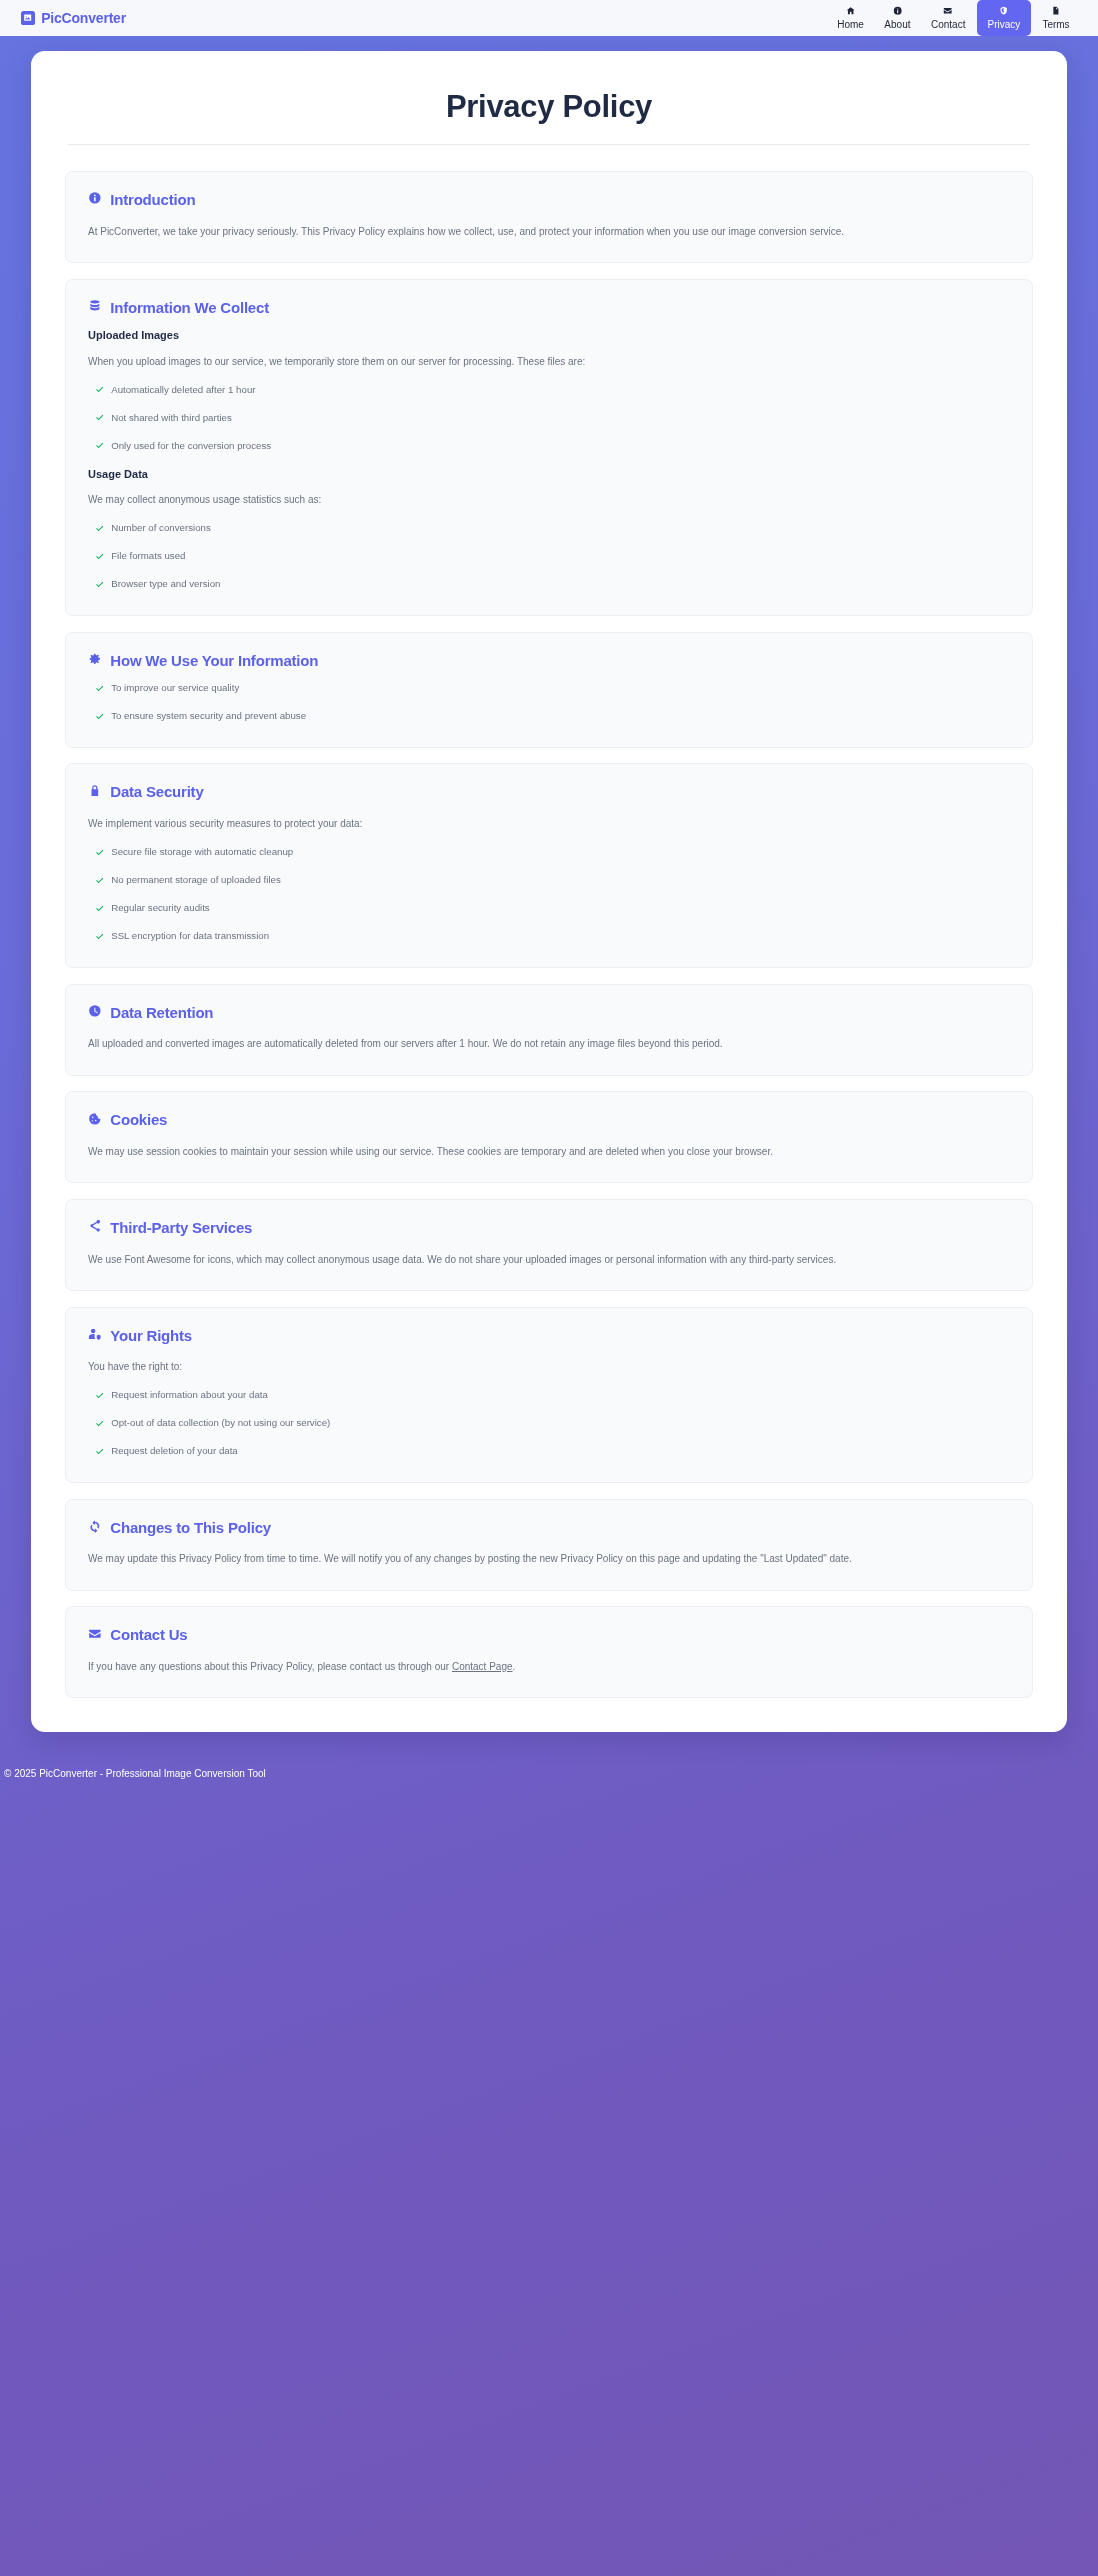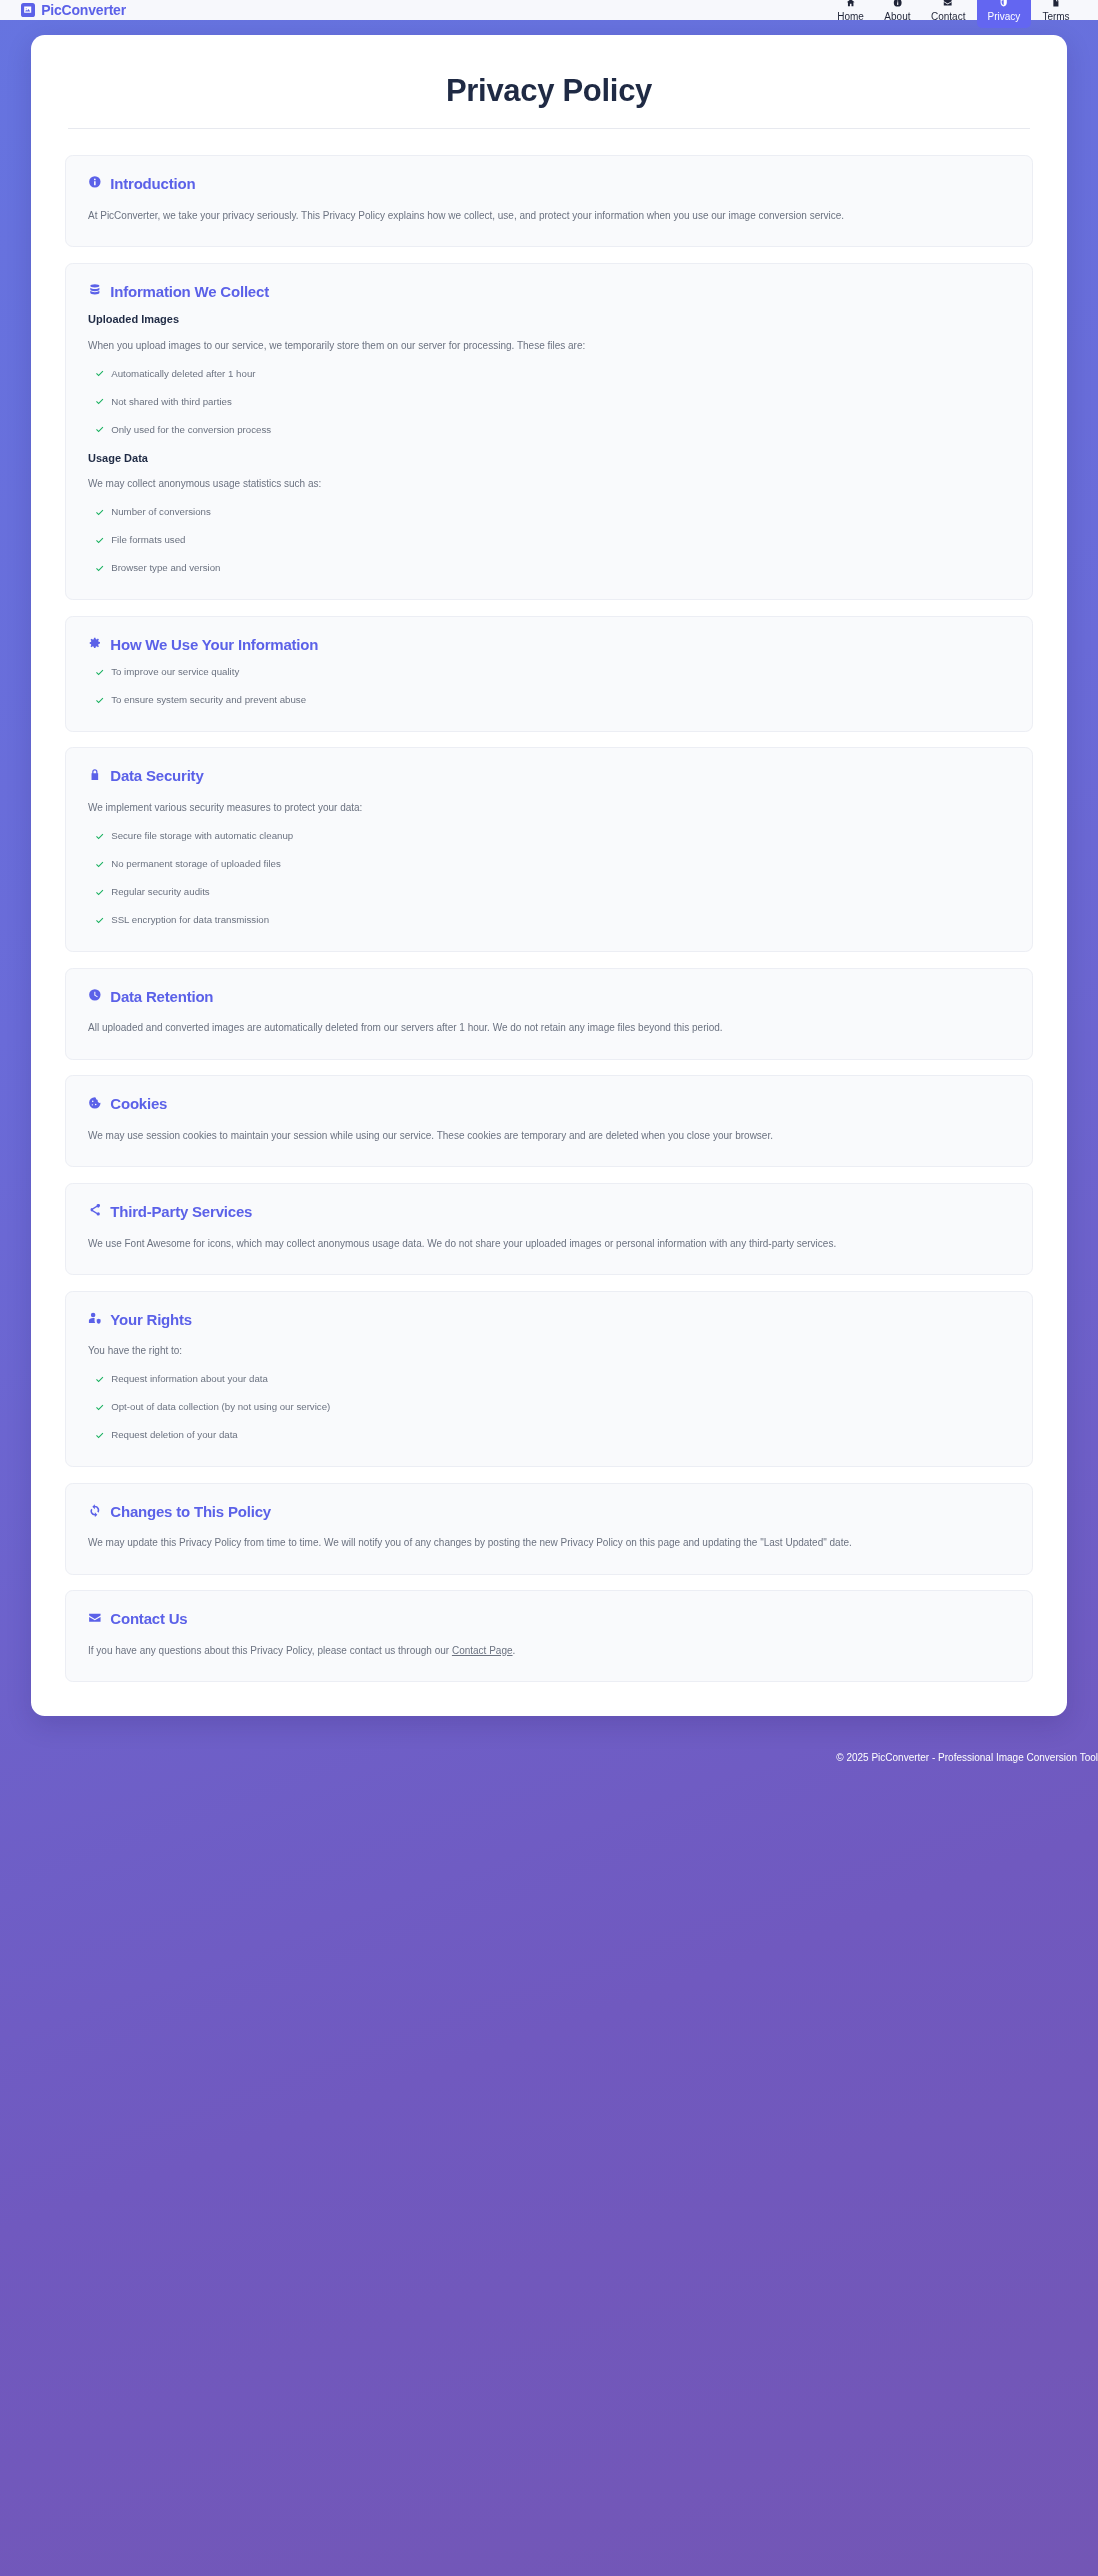--- a/index.html
+++ b/index.html
@@ -7,21 +7,21 @@
     width: 1098px;
     font-family: "Liberation Sans", sans-serif;
   }
   body {
     background: linear-gradient(160deg, #6674e0 0%, #6a6bd8 35%, #7059bf 75%, #7356b5 100%);
     min-height: 2576px;
   }
 
   
   .navbar {
-    height: 20px;
+    height: 36px;
     background: #f7f8fc;
     display: flex;
     align-items: center;
     justify-content: space-between;
     padding: 0 19px 0 20.6px;
     position: relative;
     z-index: 5;
   }
   .brand { display: flex; align-items: center; gap: 6px; }
   .brand-icon {
@@ -125,21 +125,21 @@
     padding: 0 0 17px 6.9px;
   }
   .bullets li:last-child { padding-bottom: 1.7px; }
   .check { width: 9.4px; height: 9.4px; flex: none; margin-top: 1.7px; }
   .check svg { width: 9.4px; height: 9.4px; display: block; fill: #18b15f; }
 
   .gap-block { height: 8.6px; }
 
   
   .footer {
-    text-align: right;
+    text-align: left;
     color: #ffffff;
     font-size: 10px;
     padding: 36px 0 39px 4px;
   }
 </style>
 </head>
 <body>
 
 <div class="navbar">
   <div class="brand">

